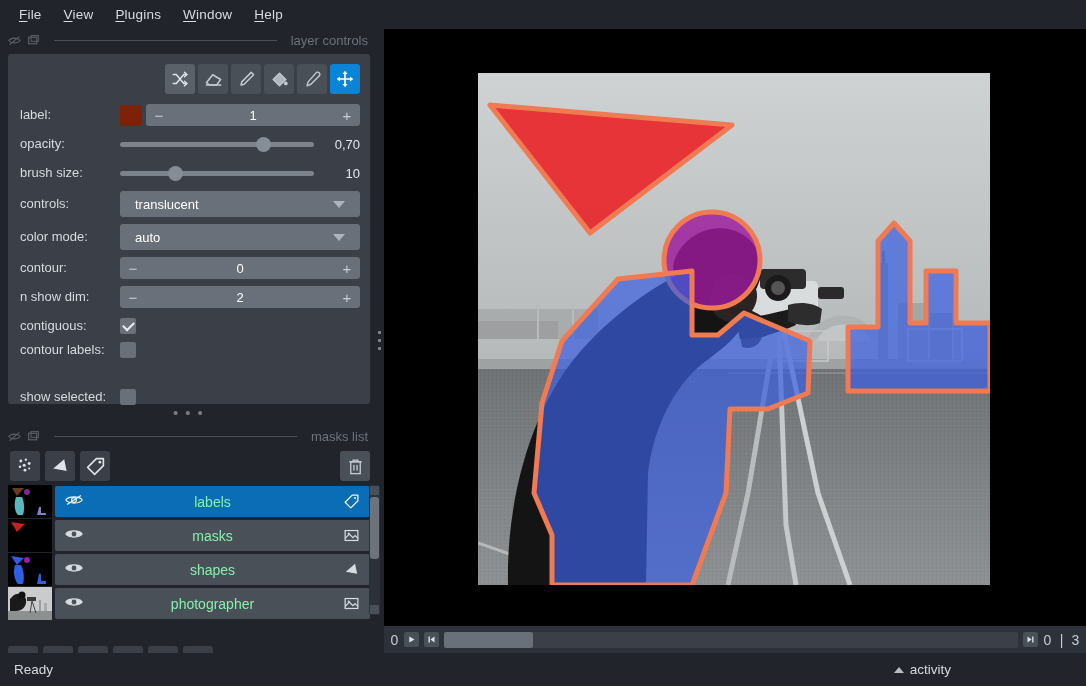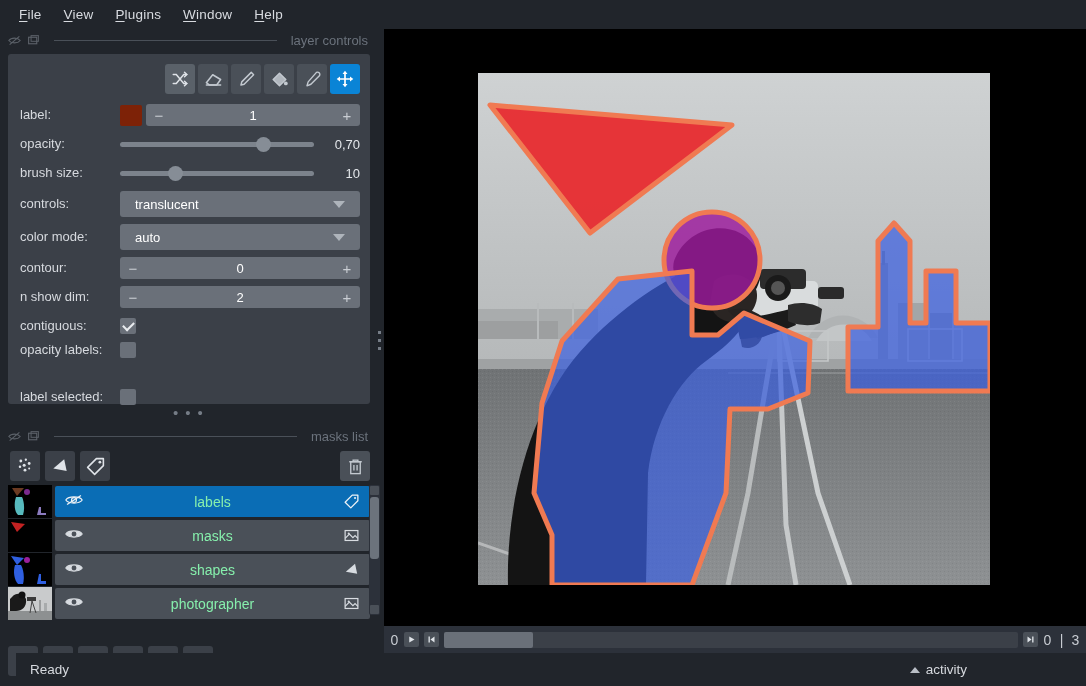--- a/index.html
+++ b/index.html
@@ -139,21 +139,21 @@
              background: #2c313a; display: flex; align-items: center; padding: 0 6px; gap: 5px; }
   .dims-label { font-size: 14px; color: #c8ccd2; min-width: 9px; text-align: center; }
   .dims-btn { width: 15px; height: 15px; background: #4a5058; border-radius: 2px;
               display: flex; align-items: center; justify-content: center; }
   .dims-track { flex: 1 1 auto; height: 16px; background: #3b4048; border-radius: 2px;
                 position: relative; }
   .dims-handle { position: absolute; left: 0; top: 0; height: 16px; width: 150px;
                  background: #6a7079; border-radius: 2px; }
 
   
-  #statusbar { position: absolute; left: 16px; top: 653px; width: 965px; height: 33px;
+  #statusbar { position: absolute; left: 0; top: 653px; width: 965px; height: 33px;
                background: #21252b; display: flex; align-items: center; padding: 0 14px; }
   #status-text { font-size: 13.5px; color: #d6d9de; }
   #activity { margin-left: auto; display: flex; align-items: center; gap: 6px;
               font-size: 13.5px; color: #d6d9de; }
   .up-caret { width: 0; height: 0; border-left: 5px solid transparent;
               border-right: 5px solid transparent; border-bottom: 6px solid #b9bec5; }
 </style>
 </head>
 <body>
 
@@ -298,28 +298,28 @@
     </div>
 
     <div class="row">
       <div class="row-label">contiguous:</div>
       <div class="row-body">
         <div class="chk on"></div>
       </div>
     </div>
 
     <div class="row" style="align-items:flex-start; min-height:44px">
-      <div class="row-label" style="padding-top:0">opacity labels:</div>
+      <div class="row-label" style="padding-top:0">contour labels:</div>
       <div class="row-body" style="align-items:flex-start">
         <div class="chk"></div>
       </div>
     </div>
 
     <div class="row" style="align-items:flex-start; min-height:44px">
-      <div class="row-label">label selected:</div>
+      <div class="row-label">show selected:</div>
       <div class="row-body" style="align-items:flex-start">
         <div class="chk"></div>
       </div>
     </div>
   </div>
 
   <div class="dots" style="margin-top:3px">• • •</div>
 
   <div class="dock-header" style="margin-top:2px">
     <svg class="dock-hdr-icon" viewBox="0 0 16 16">

